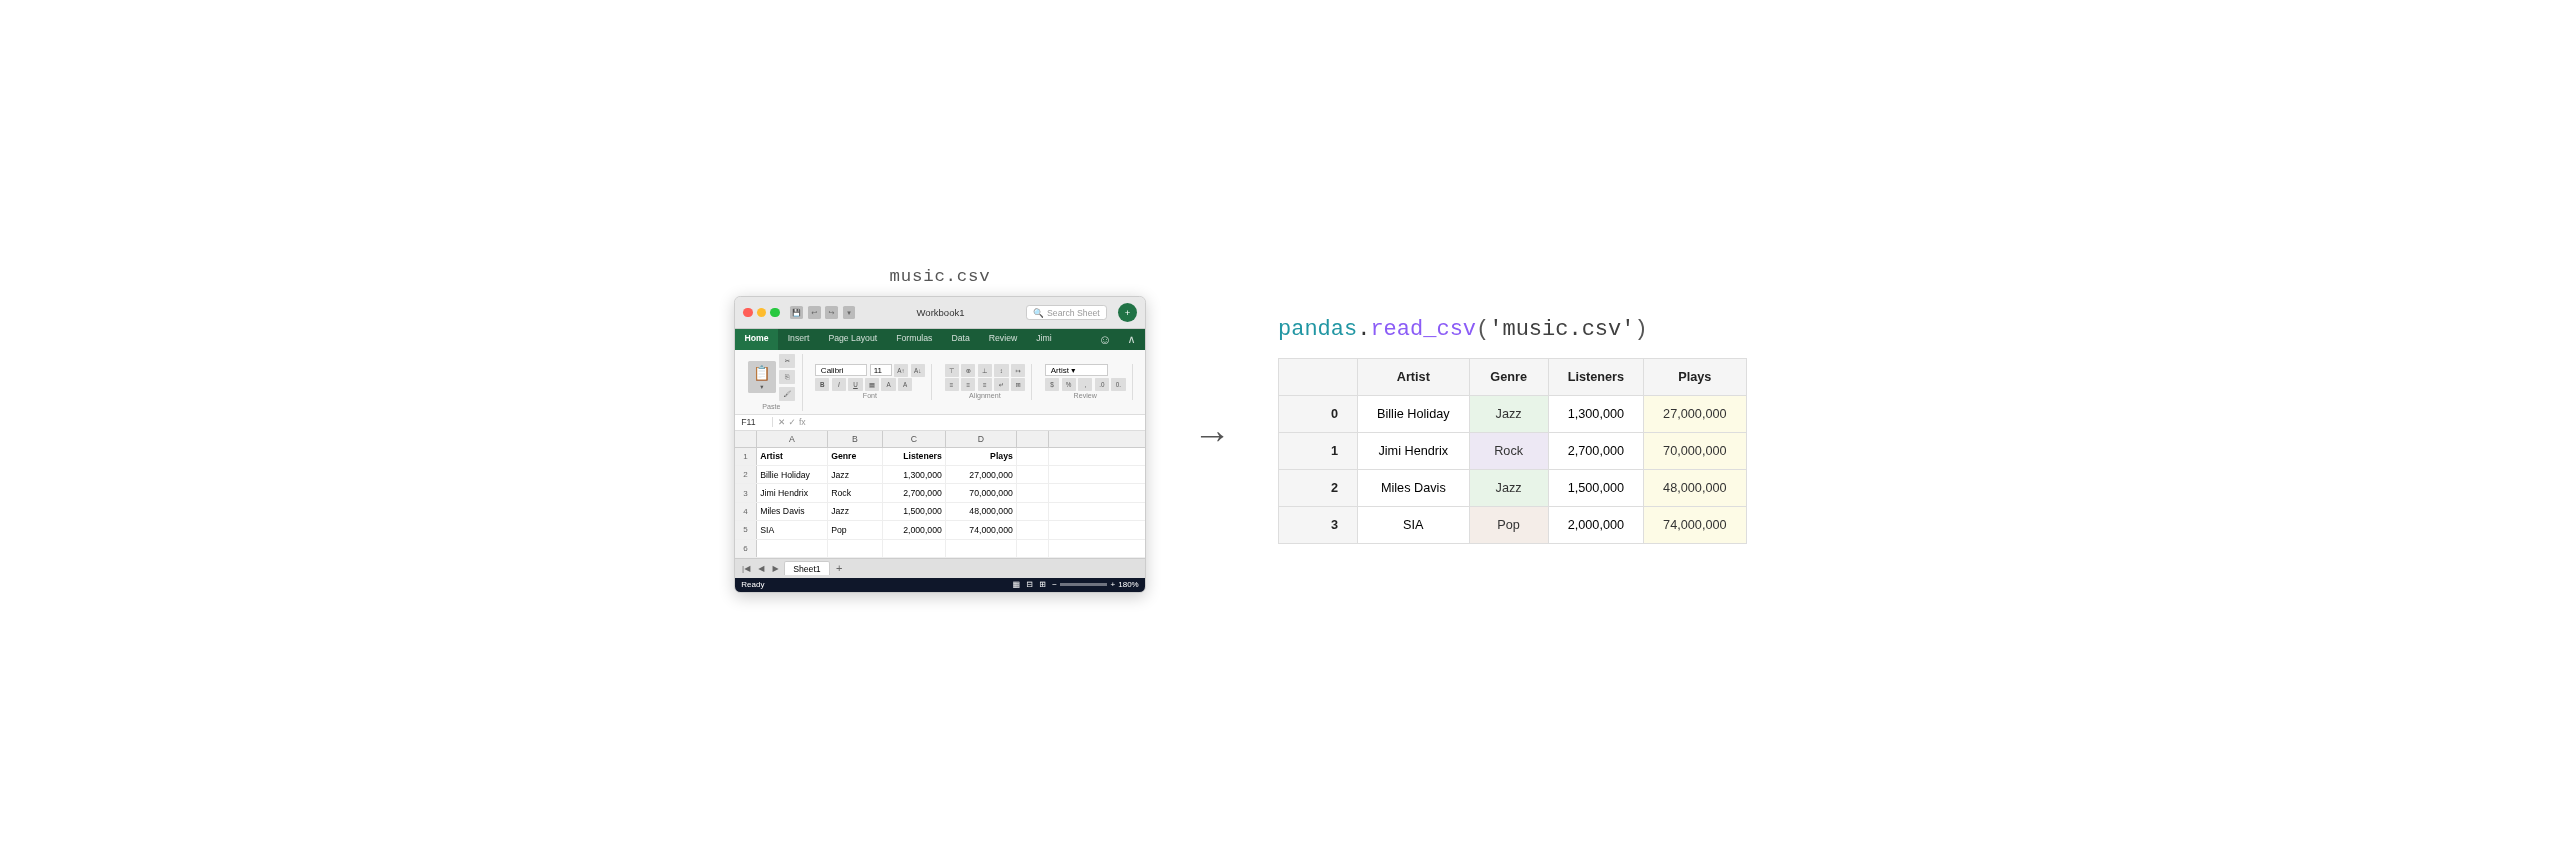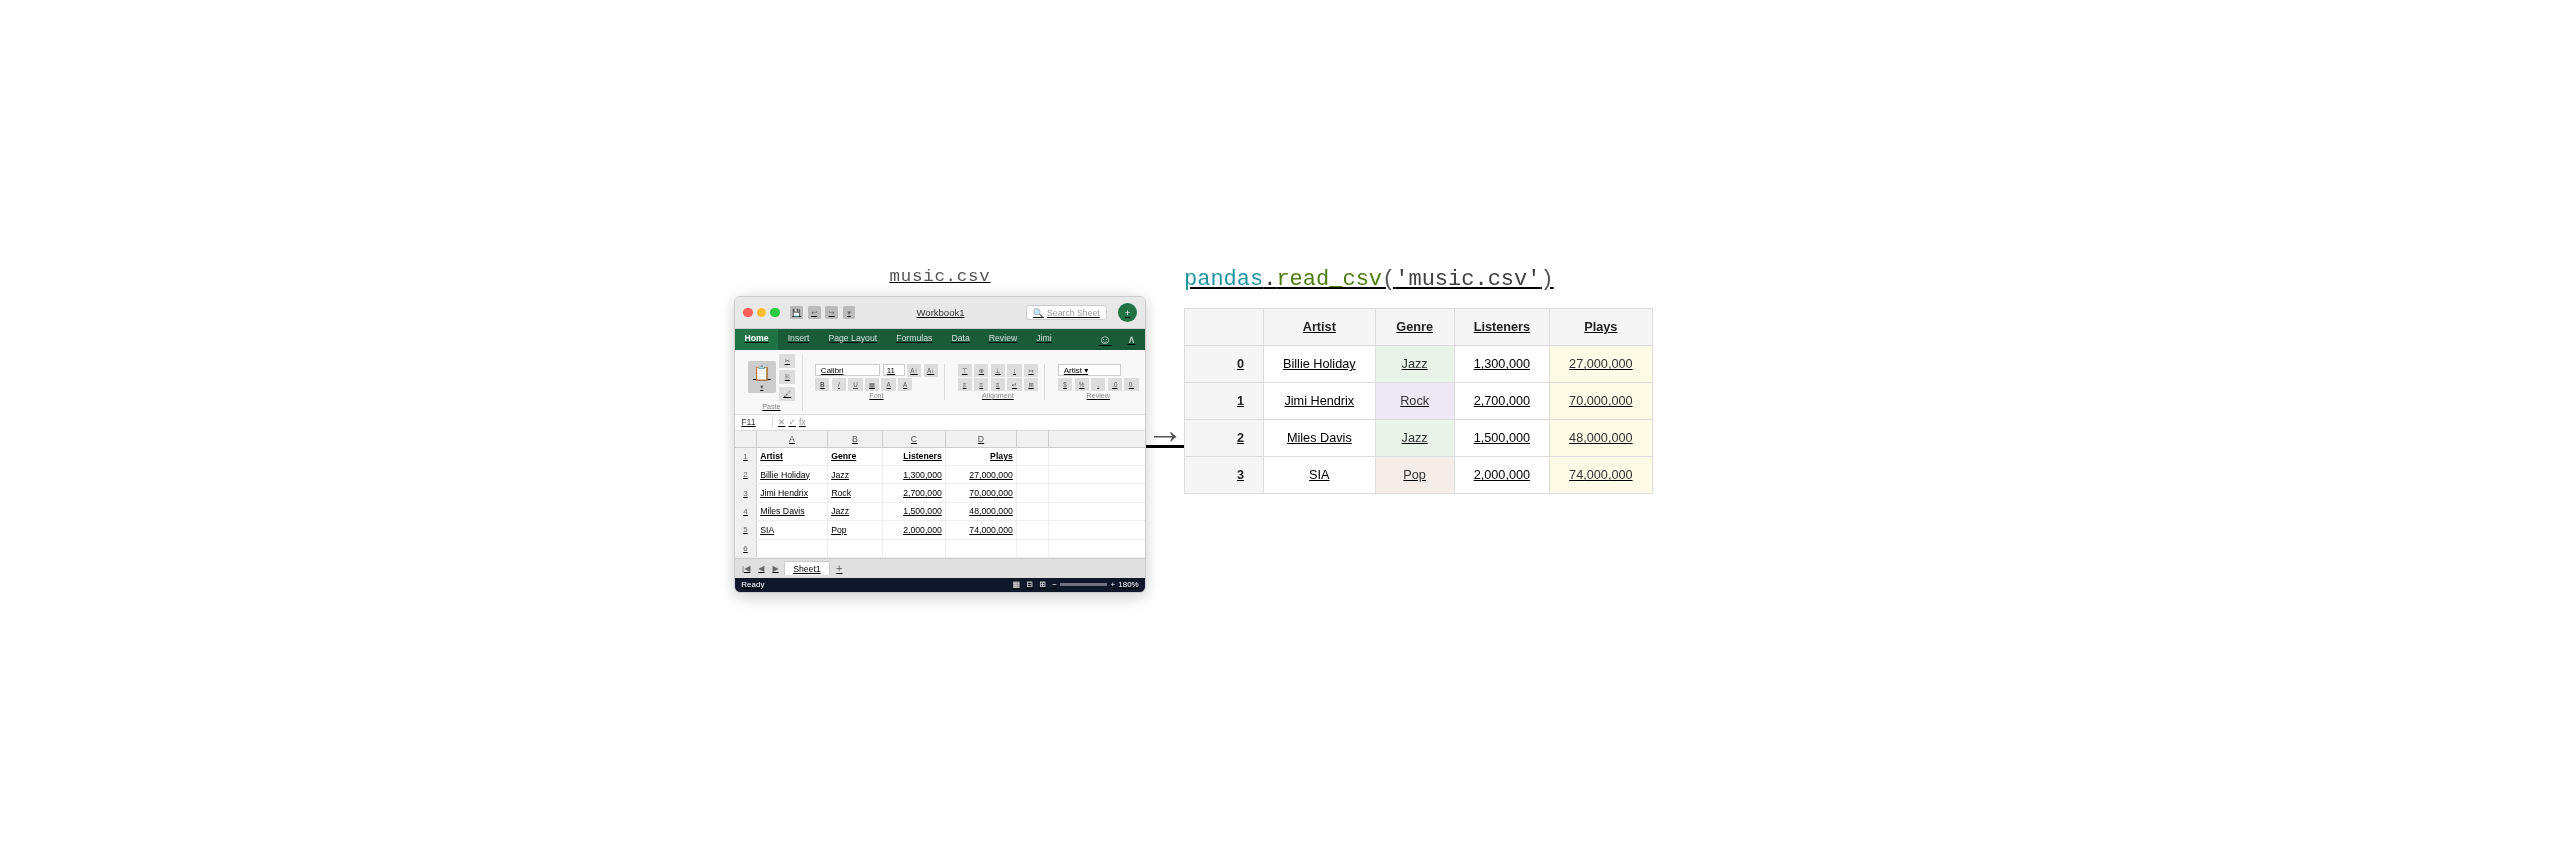--- a/index.html
+++ b/index.html
@@ -7,23 +7,24 @@
       background: #ffffff;
       font-family: -apple-system, BlinkMacSystemFont, 'Segoe UI', sans-serif;
       display: flex;
       align-items: center;
       justify-content: center;
       min-height: 100vh;
       padding: 16px;
     }
     .main-container {
       display: flex;
+      align-items: center;
+      gap: 47px;
       max-width: 1108px;
       width: 100%;
-      text-decoration: underline;
     }
     .left-section {
       display: flex;
       flex-direction: column;
       align-items: center;
       gap: 9.5px;
       flex: 0 0 auto;
     }
     .csv-filename {
       font-size: 17.4px;
@@ -303,21 +304,21 @@
       gap: 16px;
       flex: 1;
     }
     .pandas-code {
       font-family: 'Courier New', monospace;
       font-size: 22px;
       color: #333;
     }
     .code-pandas { color: #2196a3; }
     .code-dot { color: #333; }
-    .code-func { color: #4d7c0f; }
+    .code-func { color: #8b5cf6; }
     .code-paren { color: #555; }
     .code-string { color: #404040; }
     
     .df-table {
       border: 0.8px solid #ccc;
       border-collapse: collapse;
       font-size: 12.7px;
     }
     .df-table th, .df-table td {
       border: 0.8px solid #ddd;
@@ -410,21 +411,21 @@
               <div class="mini-btn" style="width:16px;height:14.2px;">⎘</div>
               <div class="mini-btn" style="width:16px;height:14.2px;">🖌</div>
             </div>
           </div>
           <div class="ribbon-group-label">Paste</div>
         </div>
 
         <div class="ribbon-group">
           <div class="ribbon-mini-group">
             <div class="ribbon-mini-row">
-              <div style="background:#fff;border:0.8px solid #ccc;padding:0.8px 4.7px;font-size:8px;width:65px;">Calibri</div>
+              <div style="background:#fff;border:0.8px solid #ccc;padding:0.8px 4.7px;font-size:8px;width:52px;">Calibri</div>
               <div style="background:#fff;border:0.8px solid #ccc;padding:0.8px 3.2px;font-size:8px;width:22px;">11</div>
               <div class="mini-btn">A↑</div>
               <div class="mini-btn">A↓</div>
             </div>
             <div class="ribbon-mini-row">
               <div class="mini-btn" style="font-weight:bold;">B</div>
               <div class="mini-btn" style="font-style:italic;">I</div>
               <div class="mini-btn" style="text-decoration:underline;">U</div>
               <div class="mini-btn">▦</div>
               <div class="mini-btn">A</div>

